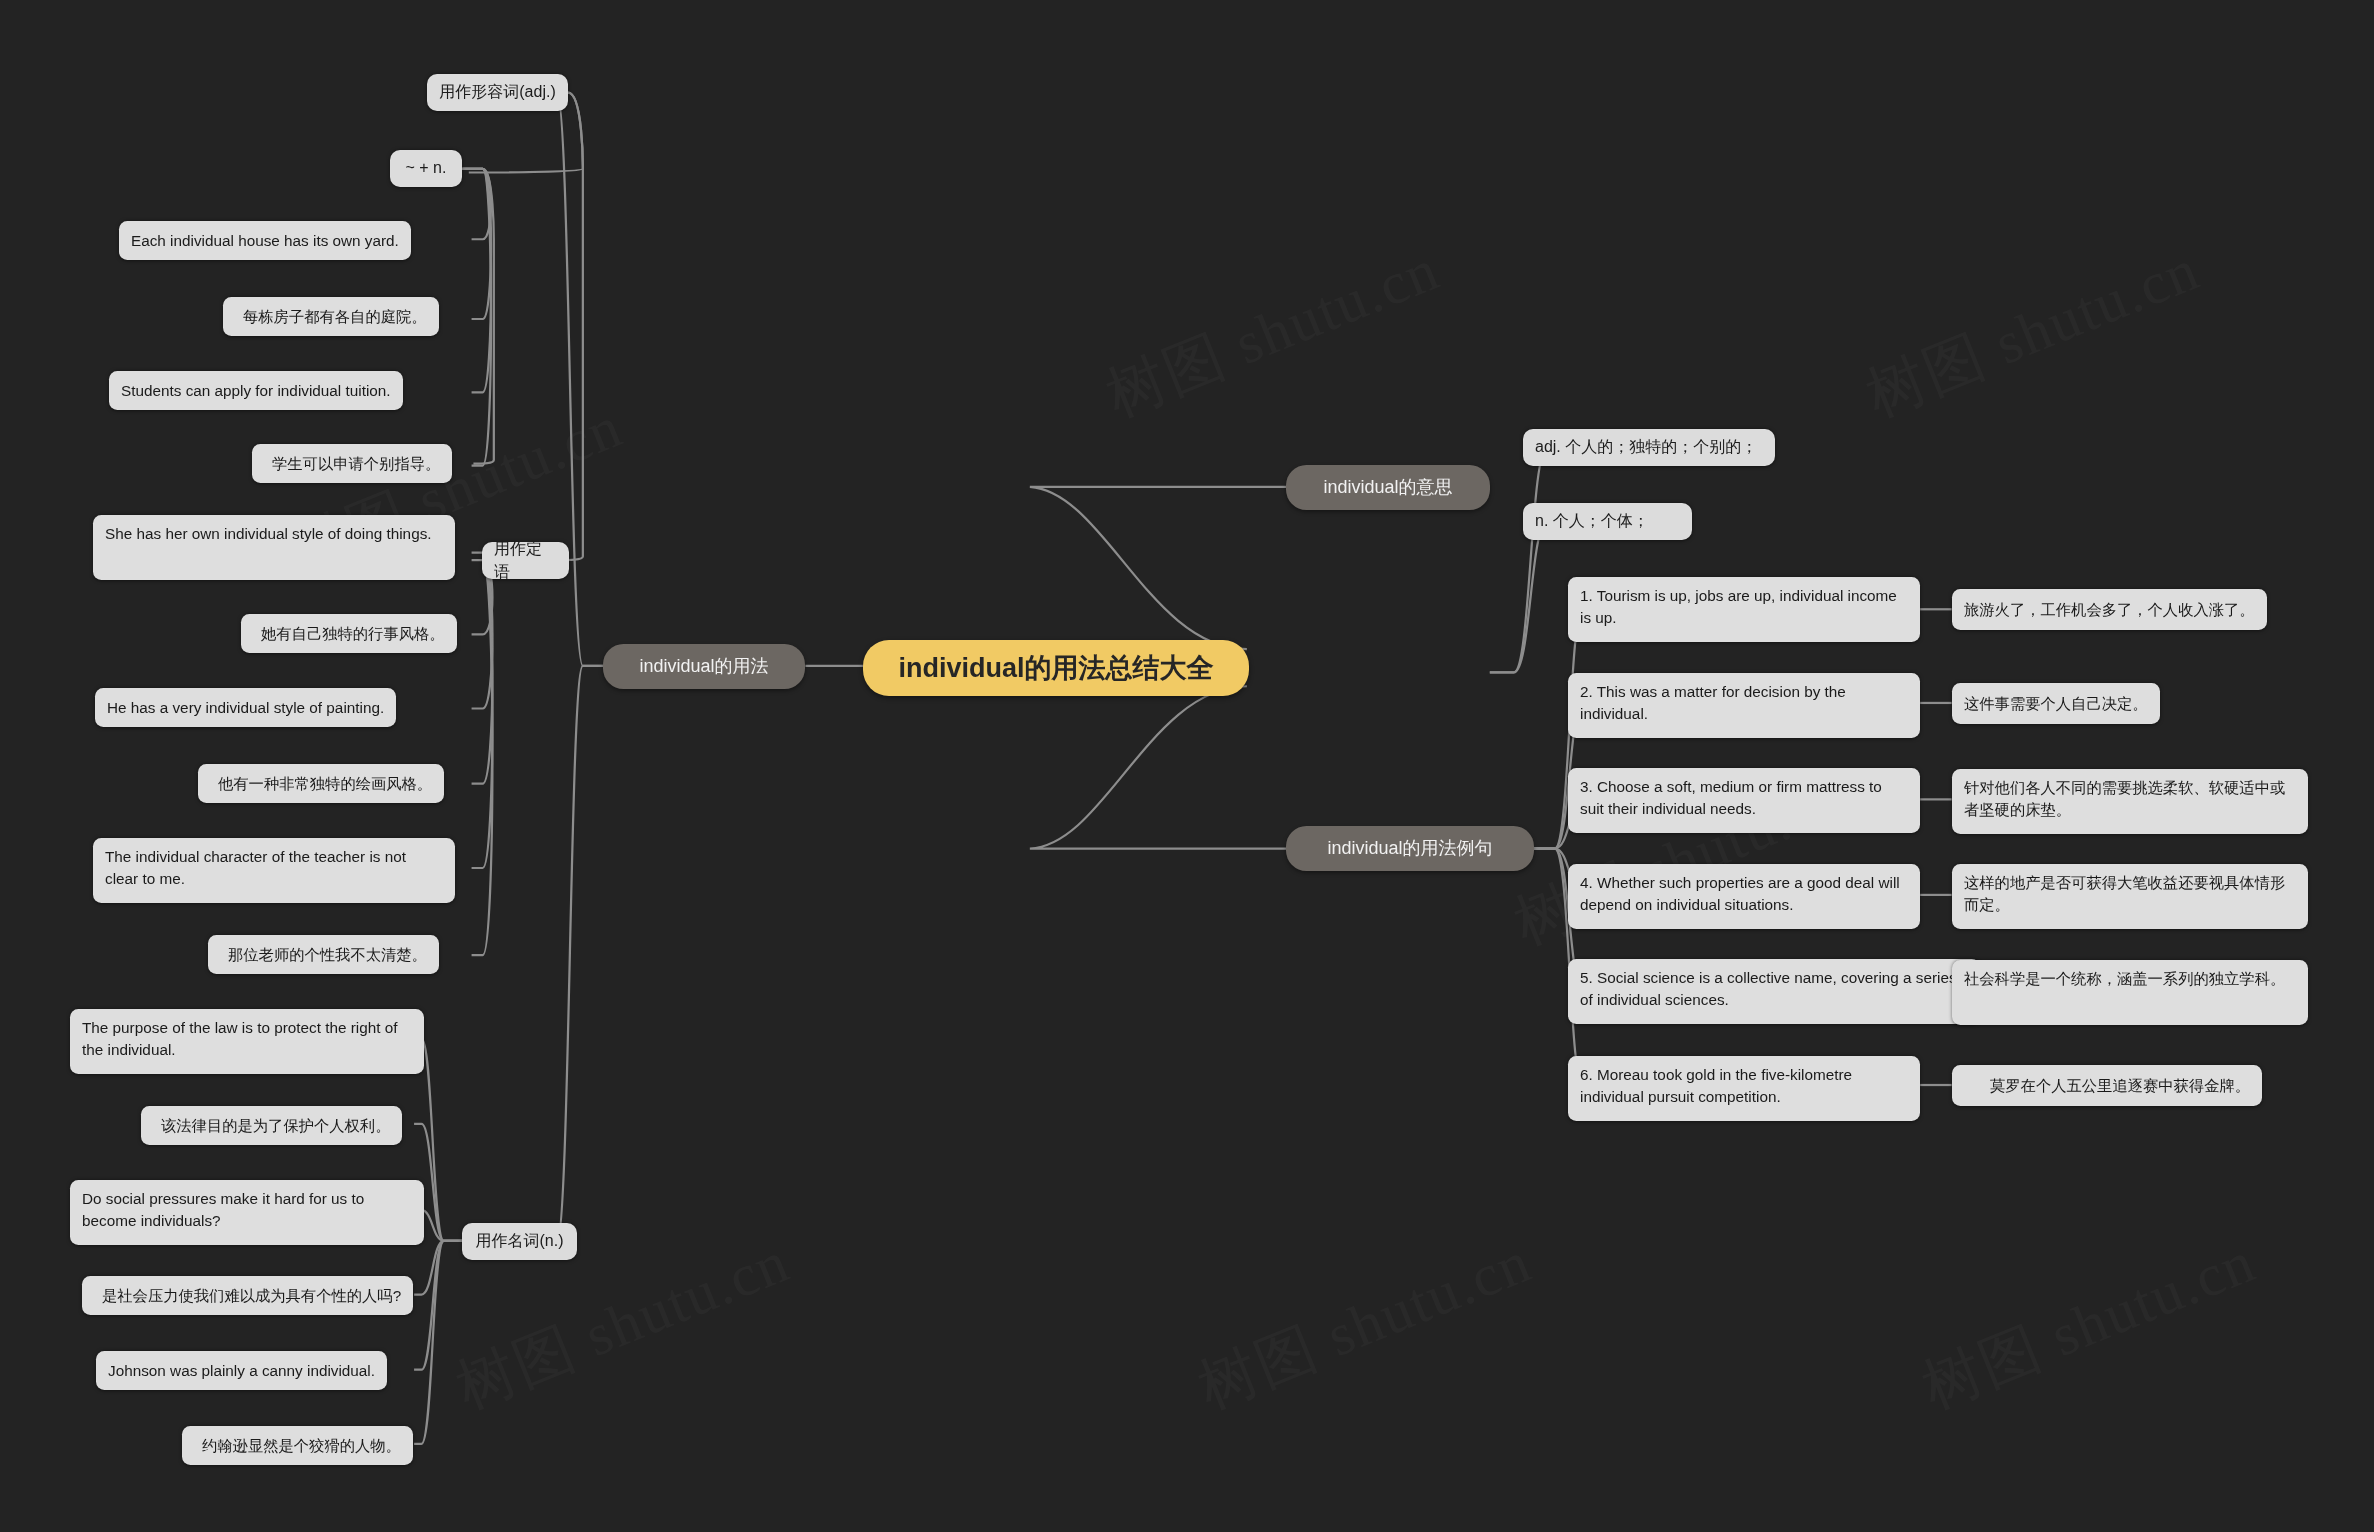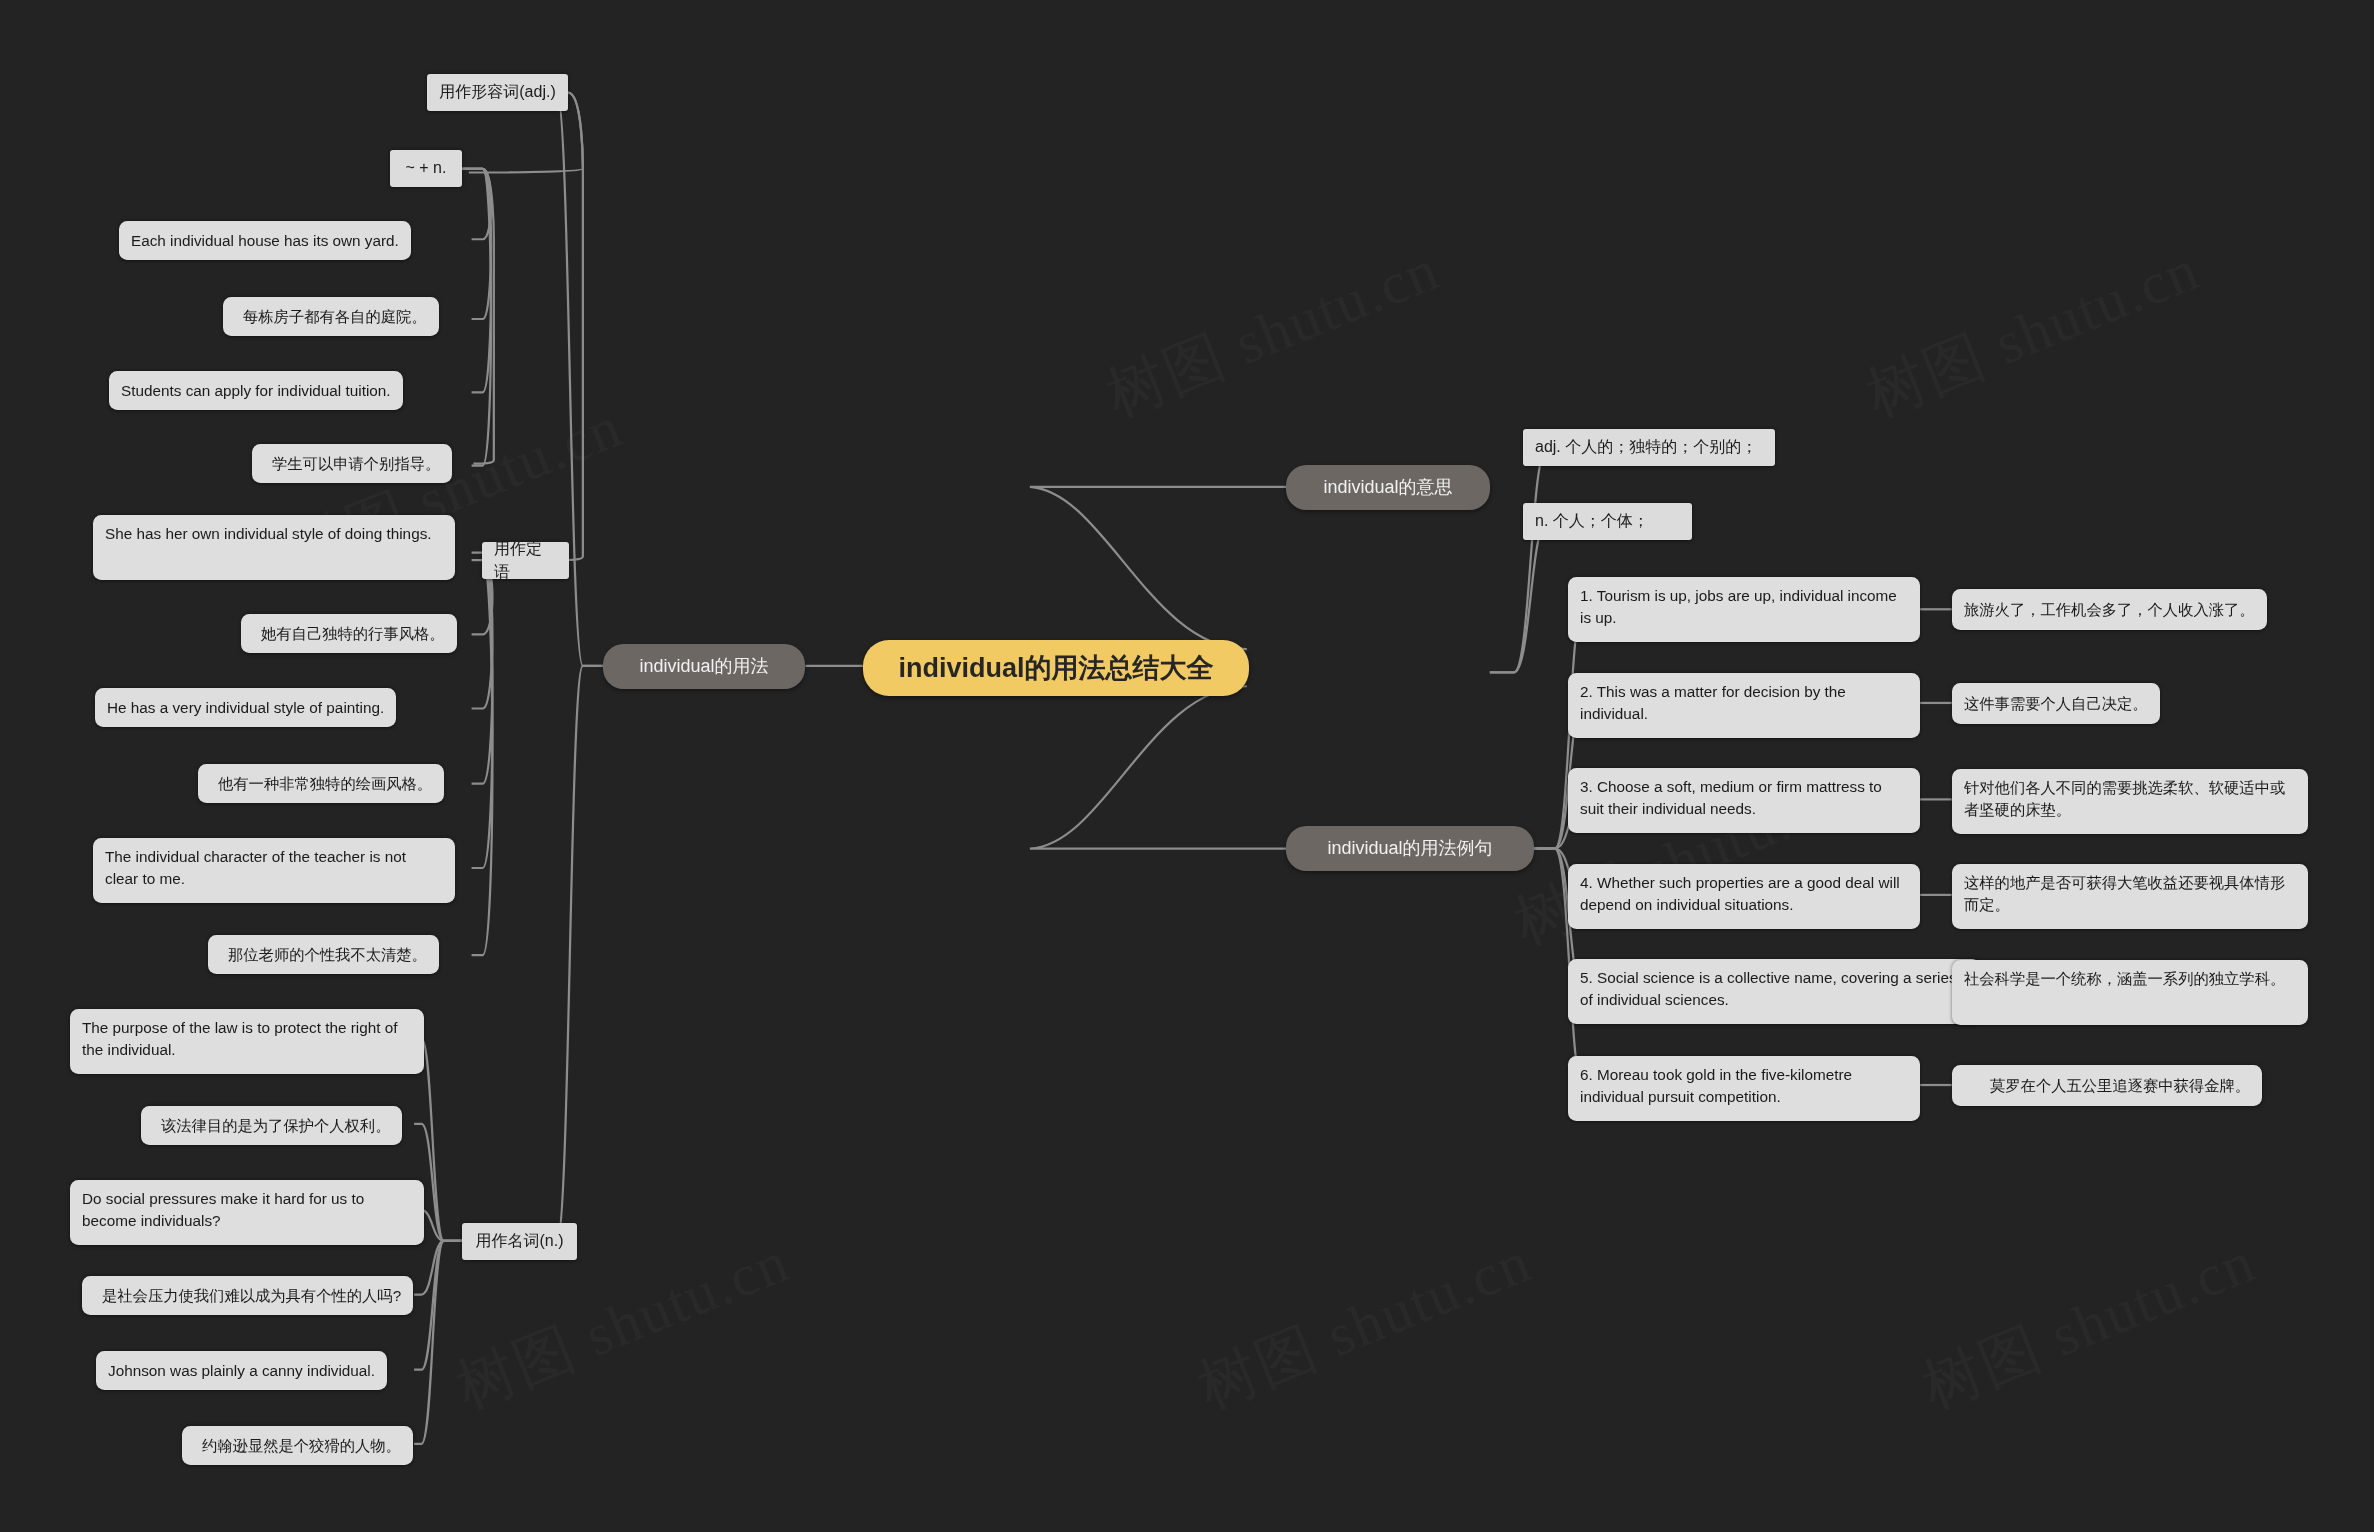--- a/index.html
+++ b/index.html
@@ -81,21 +81,21 @@
     padding: 0 20.4px;
     justify-content: center;
     box-shadow: 0 1.9px 4.6px rgba(0,0,0,.4);
   }
 
   
   .node.l2 {
     background: #dcdcdc;
     color: #1c1c1c;
     font-size: 16px;
-    border-radius: 3px;
+    border-radius: 10px;
     padding: 5.6px 12px;
     box-shadow: 0 0.9px 3.7px rgba(0,0,0,.5);
   }
 
   
   .node.leaf {
     background: #dedede;
     color: #1a1a1a;
     font-size: 15.3px;
     border-radius: 8.3px;

